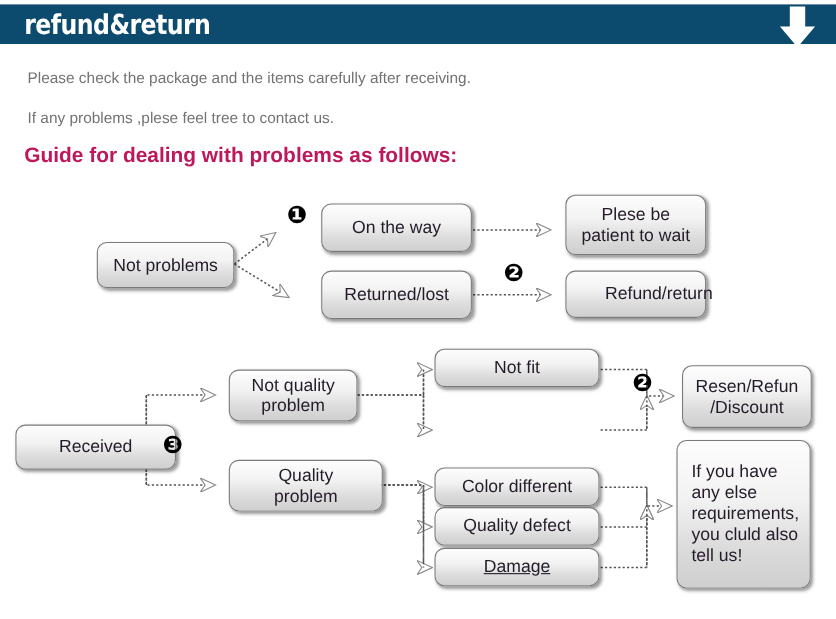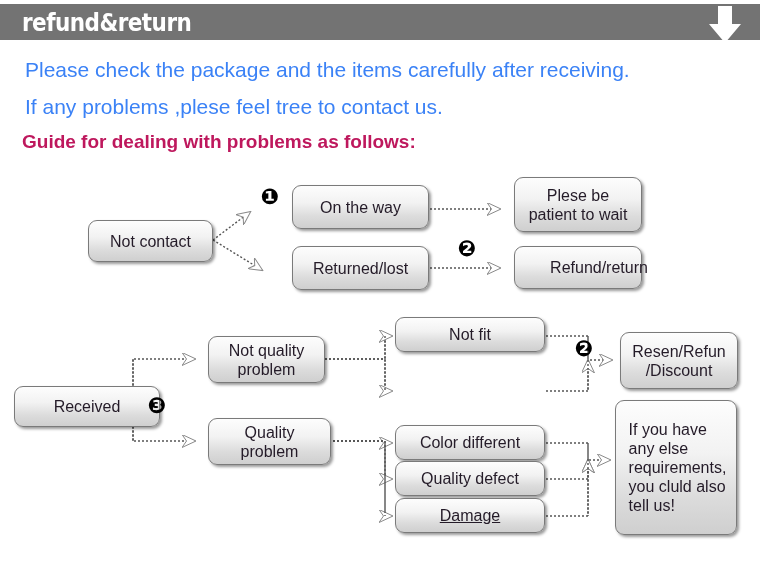--- a/index.html
+++ b/index.html
@@ -6,40 +6,40 @@
   body{
     width:760px;height:563px;background:#ffffff;
     font-family:"Liberation Sans","DejaVu Sans",sans-serif;
     overflow:hidden;position:relative;
   }
   .page{position:relative;width:760px;height:563px;}
 
   
   .header-bar{
     position:absolute;left:0;top:4px;width:760px;height:36px;
-    background:#737373;
+    background:#0c4a6e;
   }
   .header-title{
     position:absolute;left:22px;top:6px;
     color:#ffffff;
     font-family:"DejaVu Sans",sans-serif;
     font-weight:bold;font-size:25px;line-height:26px;
     letter-spacing:-0.6px;
     transform:scaleX(0.86);transform-origin:left center;
     white-space:nowrap;
   }
   .header-arrow{
     position:absolute;left:703px;top:4px;width:44px;height:40px;
     overflow:hidden;
   }
 
   
   .intro{
     position:absolute;left:25px;
-    color:#3b82f6;font-size:21px;line-height:20px;white-space:nowrap;
+    color:#737373;font-size:14px;line-height:20px;white-space:nowrap;
   }
   .intro.l1{top:60px;}
   .intro.l2{top:97px;}
 
   .guide-heading{
     position:absolute;left:22px;top:128px;
     color:#be185d;font-weight:bold;font-size:19px;line-height:27px;
     white-space:nowrap;
   }
 
@@ -130,21 +130,21 @@
         <path d="M133,199 L133,281"></path>
         <path d="M385,176 L385,231"></path>
         <path d="M385,283 L385,356"></path>
         <path d="M588,176 L588,231"></path>
         <path d="M588,283 L588,356"></path>
         <path d="M160,246 L133,246"></path>
       </g>
     </svg>
 
     <div class="node" style="left:88px;top:60px;width:125px;height:42px;">
-      <span>Not contact</span>
+      <span>Not problems</span>
     </div>
 
     <div class="node" style="left:292px;top:86px;width:137px;height:44px;">
       <span>Returned/lost</span>
     </div>
 
     <div class="node" style="left:292px;top:25px;width:137px;height:44px;">
       <span>On the way</span>
     </div>
 
@@ -168,21 +168,21 @@
 
     <div class="badge" style="left:146px;top:236px;background:transparent;color:#000;font-size:22px;line-height:19px;width:22px;">❸</div>
 
     <div class="node" style="left:208px;top:176px;width:117px;height:47px;justify-content:center;">
       <span>
         <span class="nl">Not quality</span>
         <span class="nl">problem</span>
       </span>
     </div>
 
-    <div class="node" style="left:208px;top:258px;width:123px;height:47px;">
+    <div class="node" style="left:208px;top:258px;width:140px;height:47px;">
       <span>
         <span class="nl">Quality</span>
         <span class="nl">problem</span>
       </span>
     </div>
 
     <div class="node" style="left:395px;top:157px;width:150px;height:35px;">
       <span>Not fit</span>
     </div>
 

